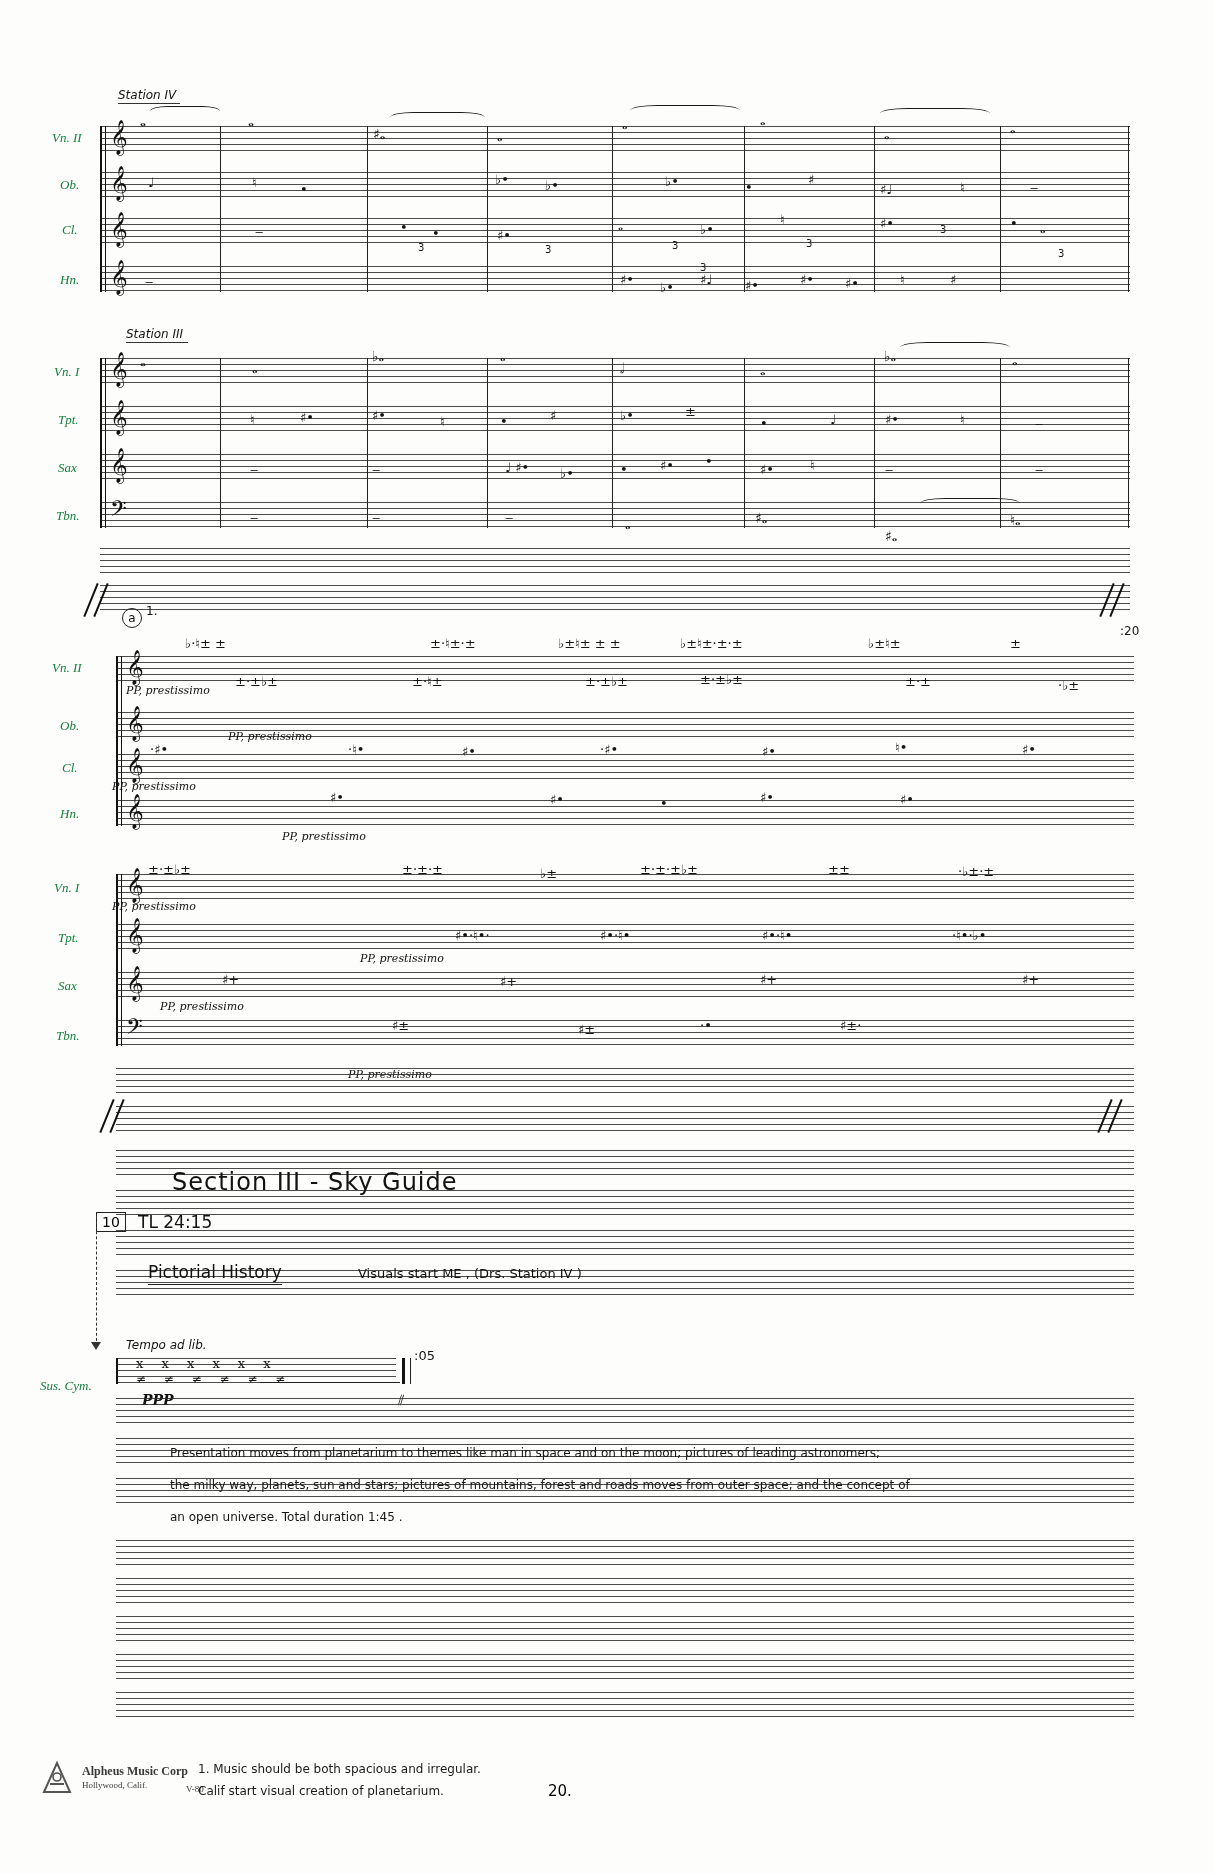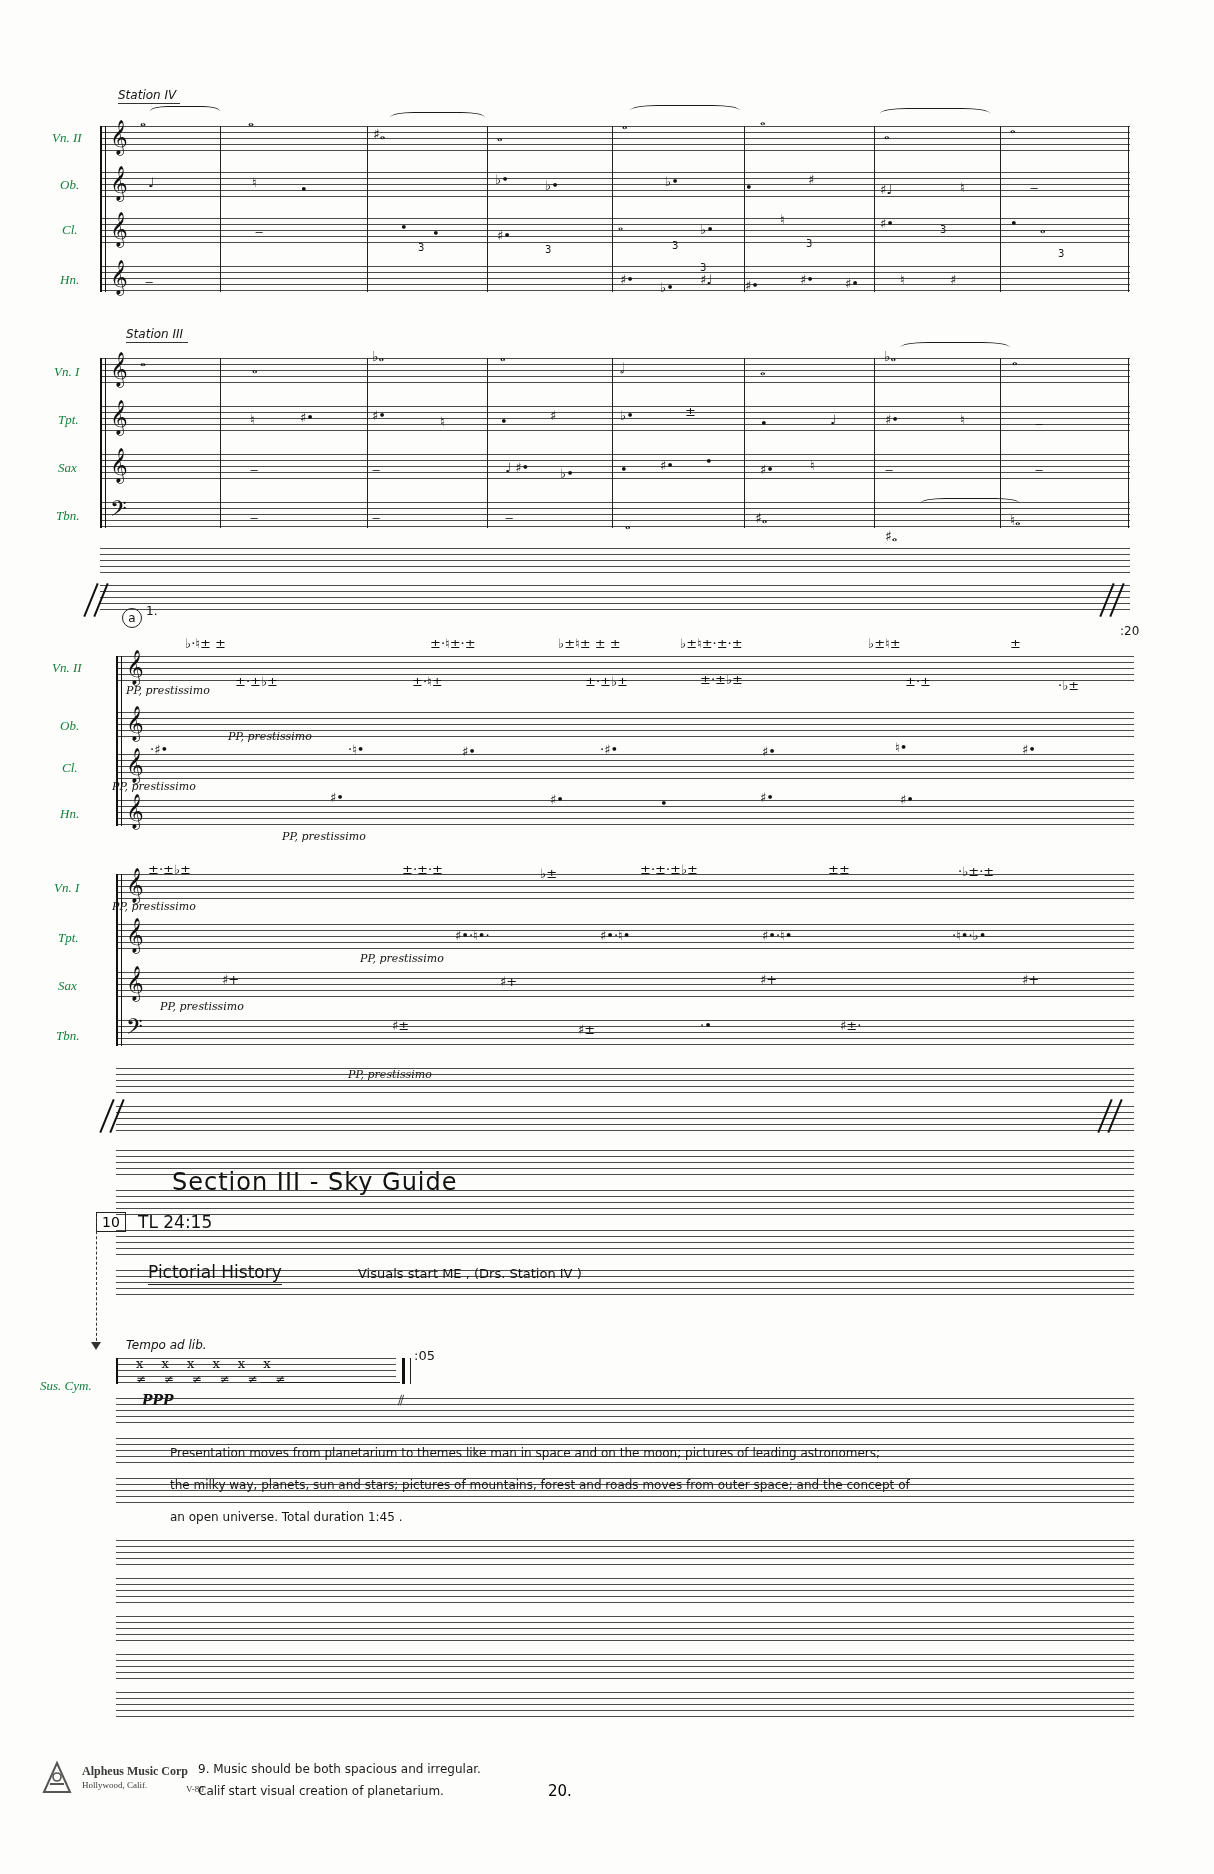--- a/index.html
+++ b/index.html
@@ -574,19 +574,19 @@
       <svg width="30" height="34" viewBox="0 0 30 34" aria-hidden="true">
         <path d="M2 32 L15 3 L28 32 Z" fill="none" stroke="#555" stroke-width="2"></path>
         <path d="M8 24 L22 24" stroke="#555" stroke-width="2"></path>
         <circle cx="15" cy="17" r="4" fill="none" stroke="#555" stroke-width="1.6"></circle>
       </svg>
     </div>
     <div class="logo-text" style="left:82px;top:1764px;font-size:12px;font-weight:bold;">Alpheus Music Corp</div>
     <div class="logo-text" style="left:82px;top:1780px;font-size:9px;">Hollywood, Calif.</div>
     <div class="logo-text" style="left:186px;top:1784px;font-size:9px;">V-80</div>
 
-    <div class="footer-note" style="left:198px;top:1762px;font-size:12px;">9. Music should be both spacious and irregular.</div>
+    <div class="footer-note" style="left:198px;top:1762px;font-size:12px;">1. Music should be both spacious and irregular.</div>
     <div class="footer-note" style="left:198px;top:1784px;font-size:12px;">Calif start visual creation of planetarium.</div>
 
     <div class="pageno" style="left:548px;top:1782px;font-size:15px;">20.</div>
   </div>
 
 </div>
 
 </body></html>

